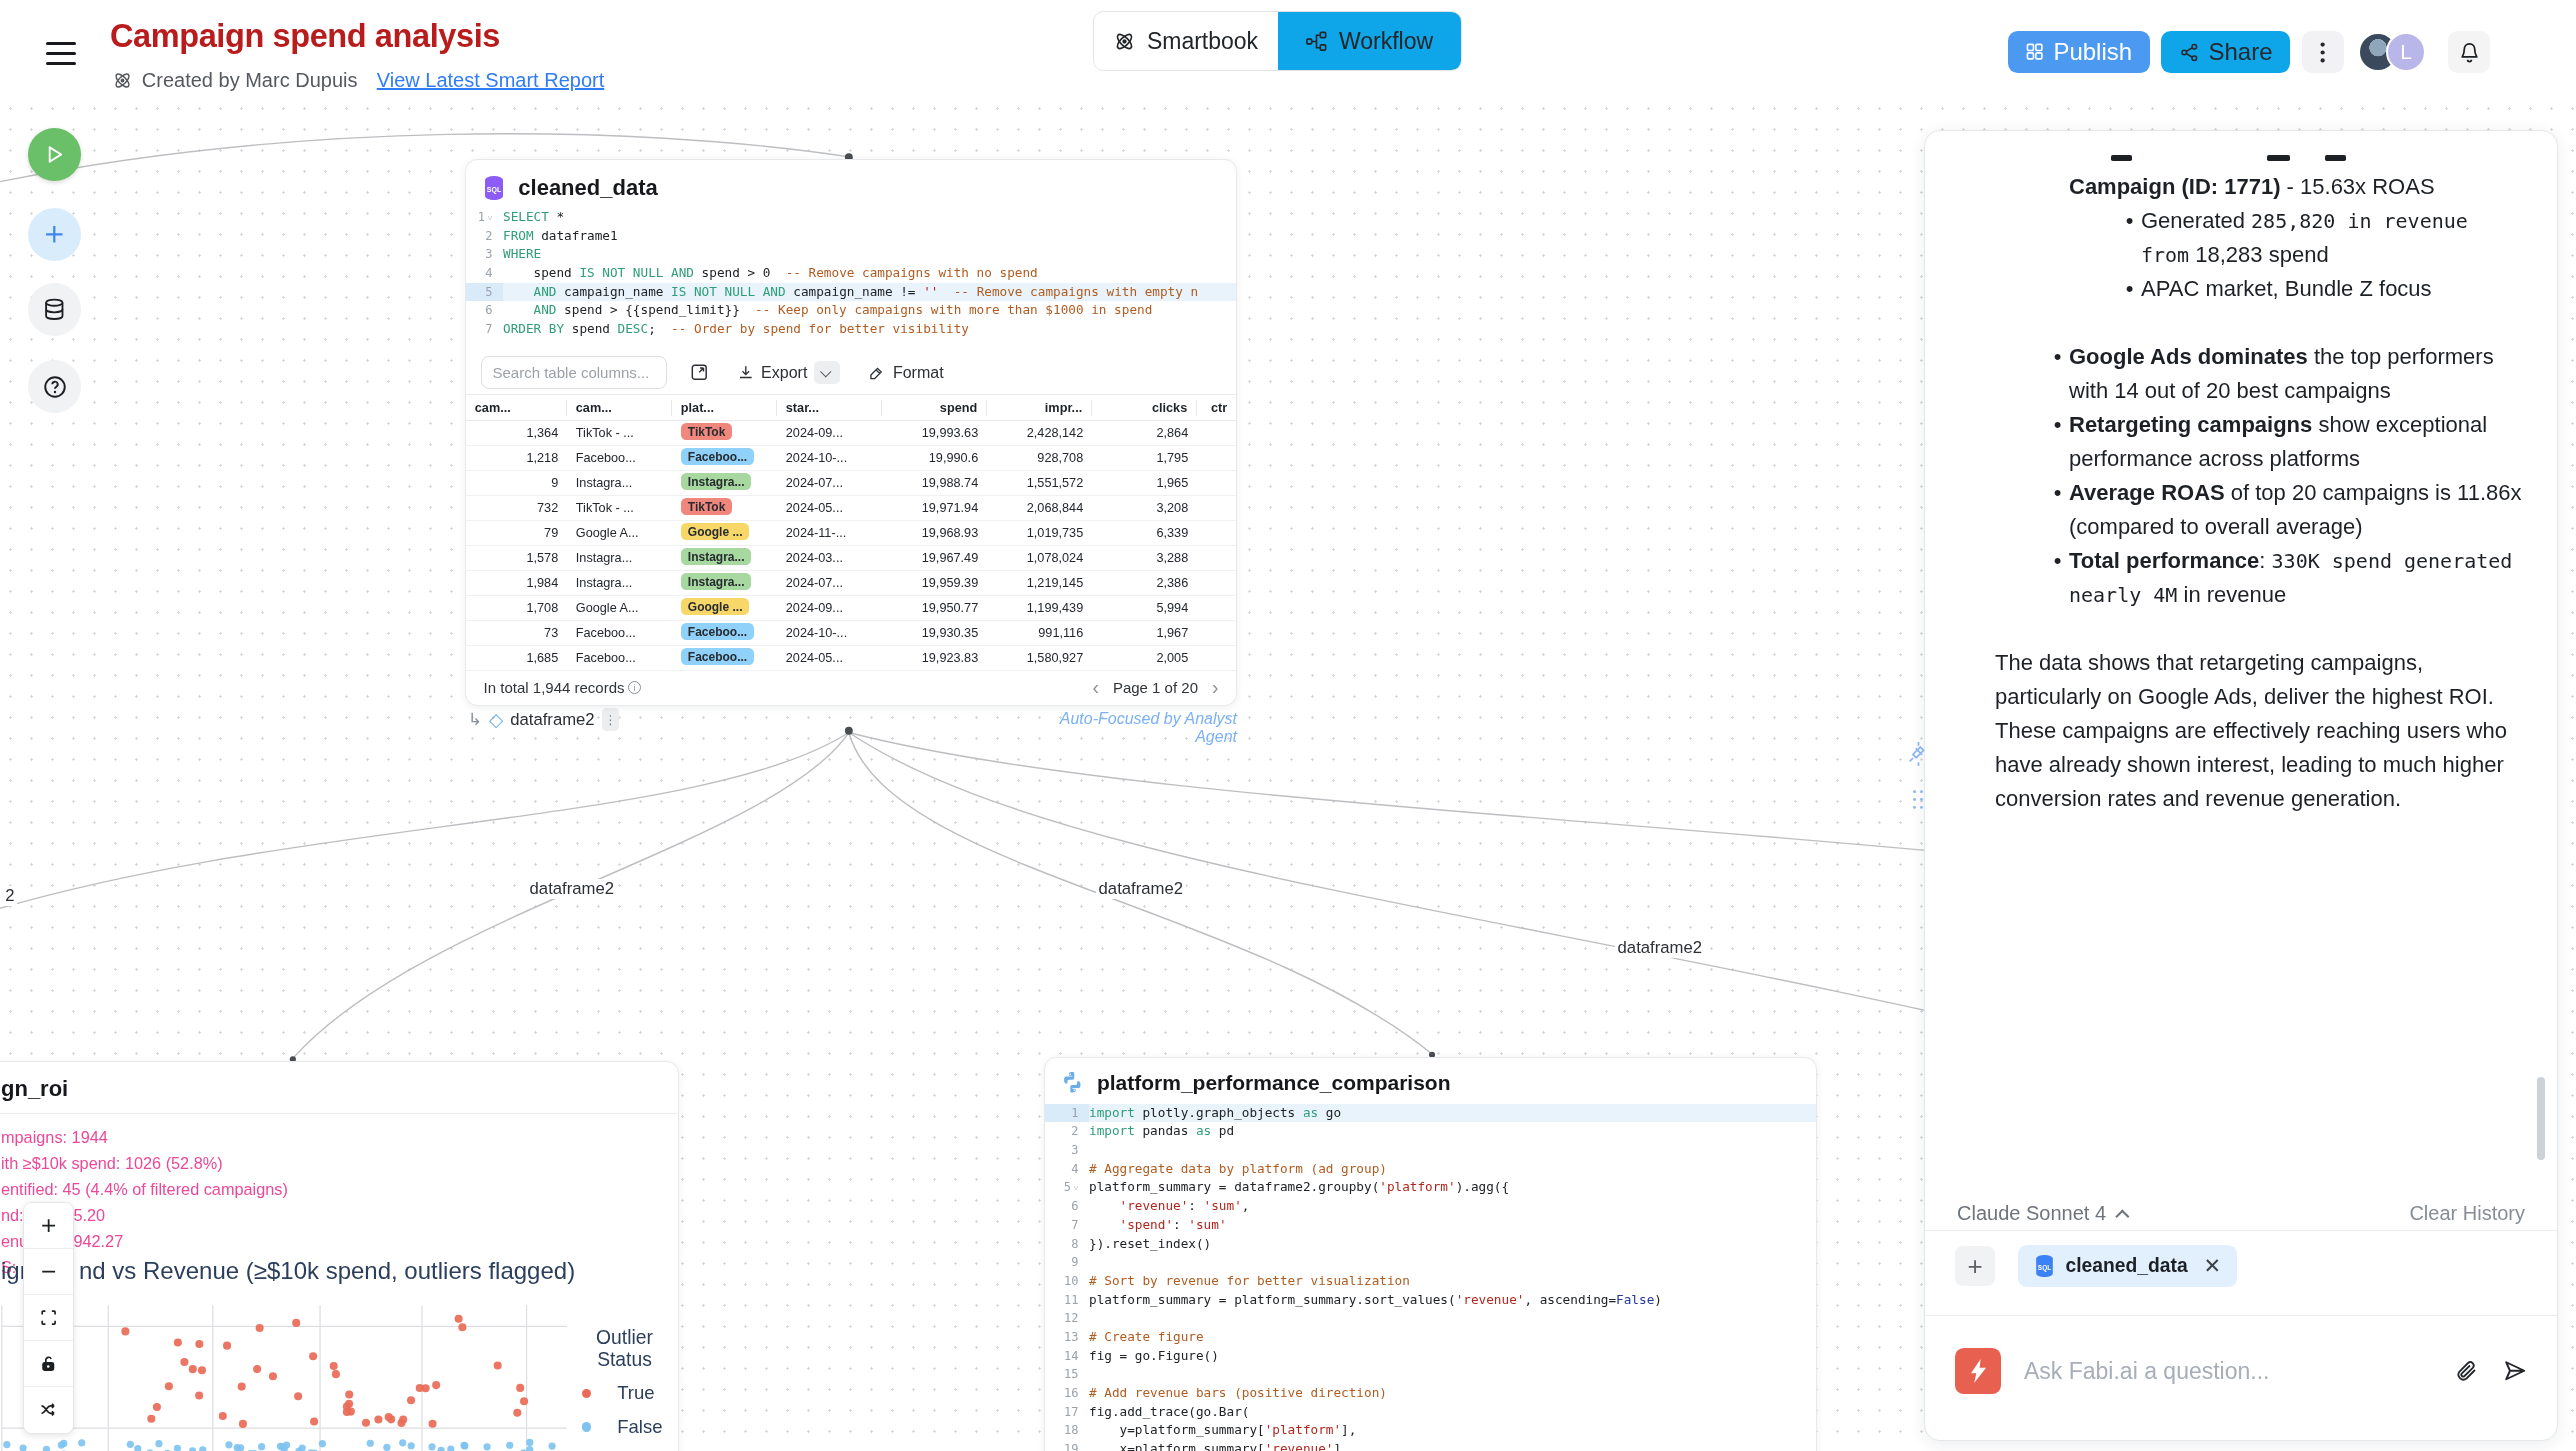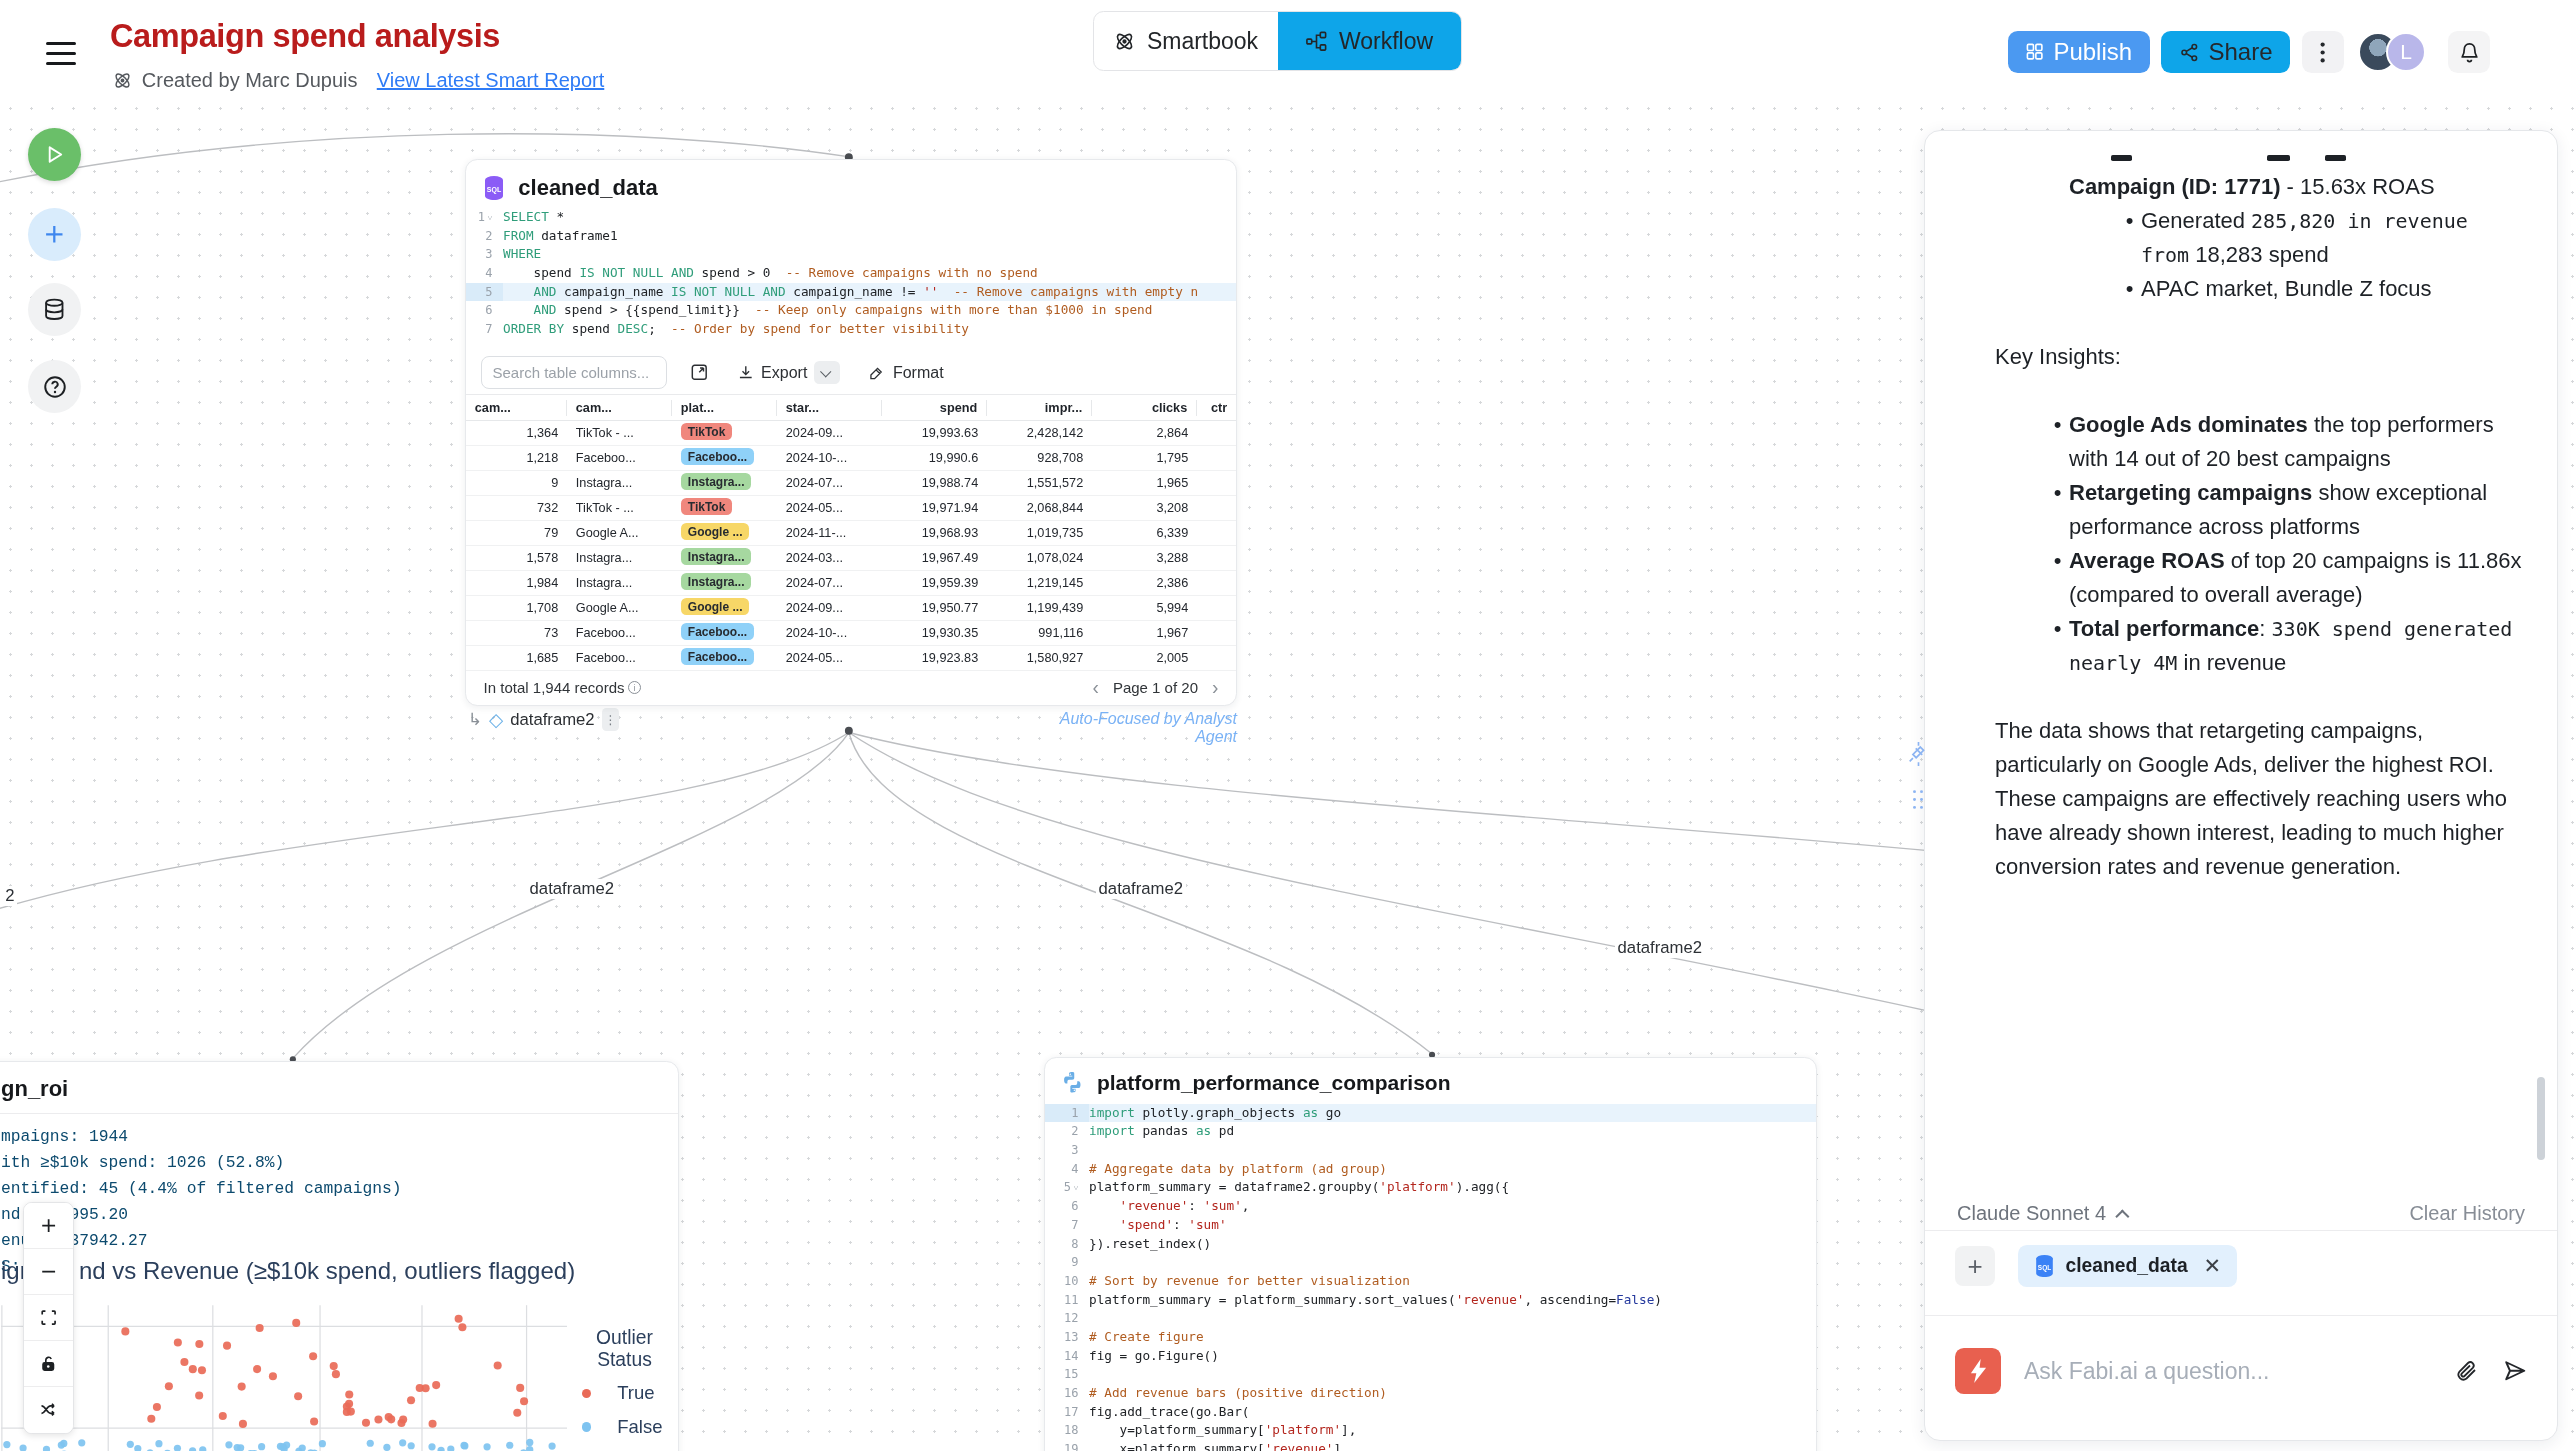--- a/index.html
+++ b/index.html
@@ -83,21 +83,21 @@
   .info-i { display:inline-flex; width:13px; height:13px; border:1.1px solid #8a9097; border-radius:50%; color:#8a9097; font-size:8.8px; align-items:center; justify-content:center; margin-left:3.5px; }
 
   .out-tag { position:absolute; left:468px; top:708px; display:flex; align-items:center; gap:7px; z-index:2; font-size:16.7px; color:#2c2f33; }
   .auto-focus { position:absolute; left:1019px; top:710px; width:218px; text-align:right; font-size:16px; font-style:italic; color:#7ab2f5; z-index:2; }
   .kebab-mini { width:17.6px; height:23px; background:#eceef0; border-radius:4.4px; color:#7a8087; font-size:12.3px; display:flex; align-items:center; justify-content:center; }
 
   
   .node-roi { left:-309px; top:1061px; width:988px; height:439px; }
   .roi-name { position:absolute; left:309px; top:14px; font-size:22px; font-weight:700; color:#16181b; }
   .roi-div { position:absolute; left:0; top:51px; width:100%; border-top:1.3px solid #ececee; }
-  .roi-stats { position:absolute; left:309px; top:62px; font-family:Liberation Mono, monospace; font-size:16.3px; line-height:26px; color:#0c4a6e; white-space:pre; }
+  .roi-stats { position:absolute; left:309px; top:62px; font-family:Liberation Sans, sans-serif; font-size:16.3px; line-height:26px; color:#ec4899; white-space:pre; }
   .roi-title { position:absolute; top:195px; font-size:24px; color:#2b3f5c; }
   .roi-plot { position:absolute; left:309px; top:243px; }
   .roi-legend { position:absolute; left:879px; top:265px; font-size:19.3px; color:#2b3f5c;text-align:center; }
   .leg-item { display:flex; align-items:center; gap:26px; margin-top:11.4px; font-size:18.5px; padding-left:10.5px; }
   .leg-dot { width:9.7px; height:9.7px; border-radius:50%; }
 
   
   .controls { position:absolute; left:23px; top:1202px; width:51px; background:#fff; border:1.3px solid #e4e5e7; border-radius:8.8px; box-shadow:0 1.8px 6.2px rgba(0,0,0,.1); z-index:4; overflow:hidden; }
   .ctl { height:46px; display:flex; align-items:center; justify-content:center; border-bottom:0.9px solid #ededee; color:#1d2023; cursor:pointer; background:#fff; }
   .ctl:last-child { border-bottom:none; }
@@ -937,21 +937,20 @@
       <div id="heading-bullets">
           <div class="bullet lvl2">
             <span class="dot">•</span>
             <span class="txt"><span>Generated </span><span class="code-span">285,820 in revenue from</span><span> 18,283 spend</span></span>
           </div>
           <div class="bullet lvl2">
             <span class="dot">•</span>
             <span class="txt"><span>APAC market, Bundle Z focus</span></span>
           </div>
         </div>
-      <div class="ki">Key Insights:</div>
       <div class="insights-list" id="insights-list">
           <div class="bullet lvl1">
             <span class="dot">•</span>
             <span class="txt"><b>Google Ads dominates</b><span> the top performers with 14 out of 20 best campaigns</span></span>
           </div>
           <div class="bullet lvl1">
             <span class="dot">•</span>
             <span class="txt"><b>Retargeting campaigns</b><span> show exceptional performance across platforms</span></span>
           </div>
           <div class="bullet lvl1">

